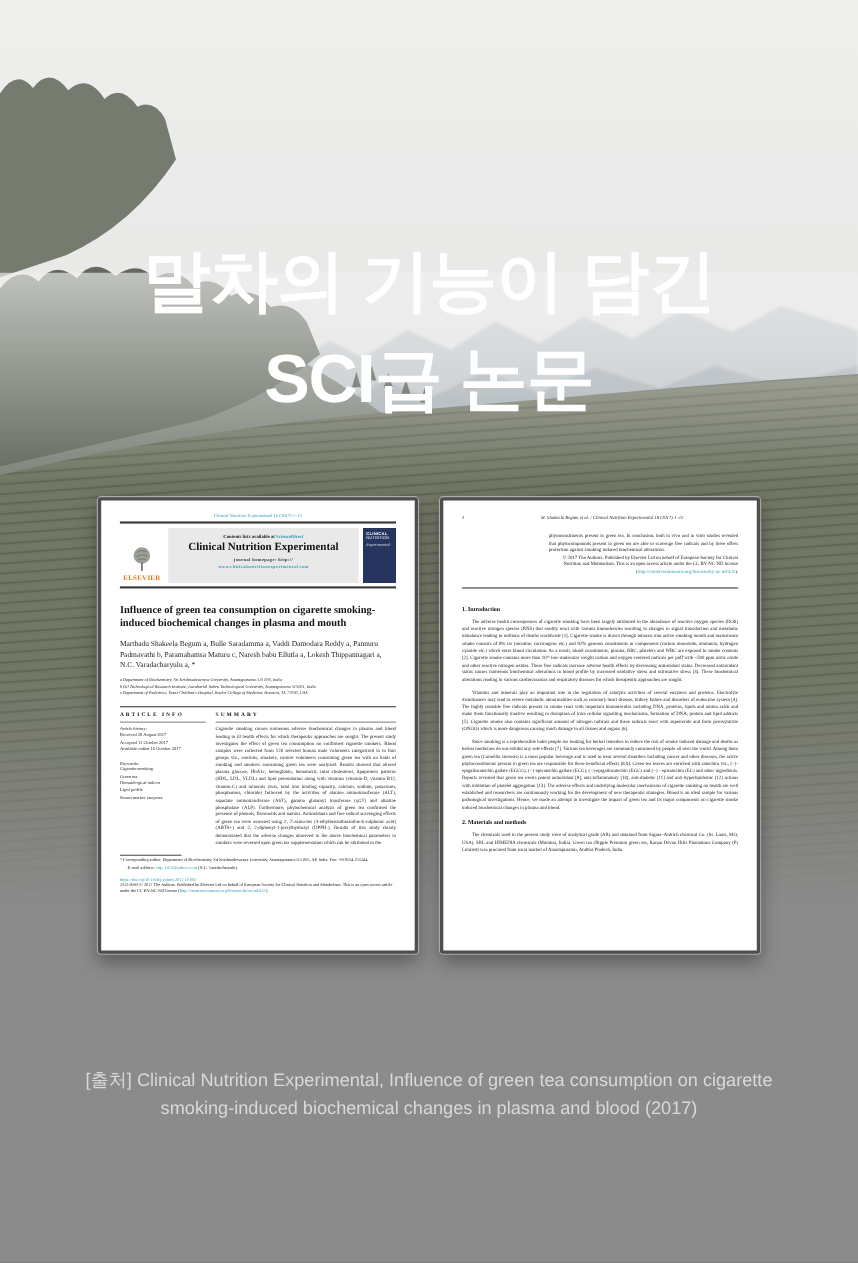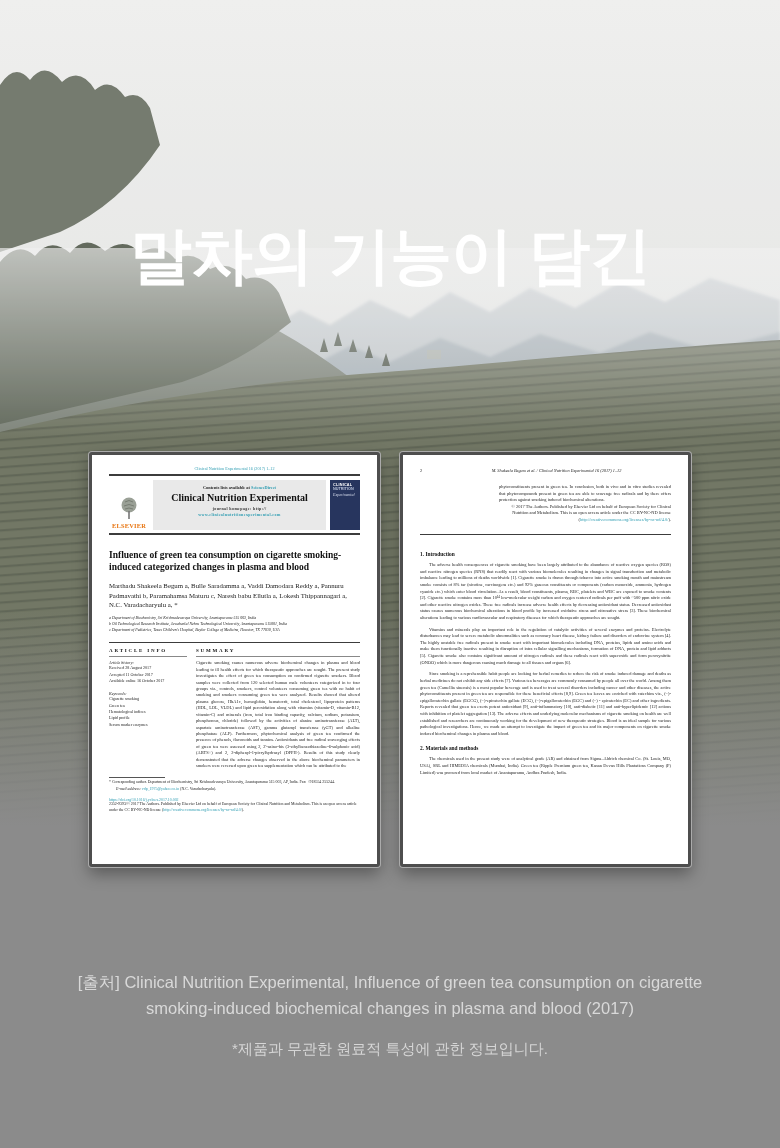--- a/index.html
+++ b/index.html
@@ -115,20 +115,21 @@
       <rect x="0" y="248" width="780" height="190" fill="url(#mist)"></rect>
 
       <rect x="0" y="0" width="780" height="880" fill="#8a8a8a" opacity="0.12"></rect>
 
       <rect x="0" y="610" width="780" height="270" fill="url(#fade)"></rect>
     </svg>
   </div>
 
   <div class="hero">
     <div>말차의 기능이 담긴</div>
+    <div>SCI급 논문</div>
   </div>
 
   <div class="papers">
 
     <div class="page">
       <div class="page-inner">
         <div class="jref">Clinical Nutrition Experimental 16 (2017) 1–12</div>
         <div class="rule-thick"></div>
 
         <div class="jheader">
@@ -157,21 +158,21 @@
 
           <div class="cover">
             <div class="cover-t1">CLINICAL</div>
             <div class="cover-t2">NUTRITION</div>
             <div class="cover-t3">Experimental</div>
           </div>
         </div>
 
         <div class="rule-thick"></div>
 
-        <div class="article-title">Influence of green tea consumption on cigarette smoking-induced categorized changes in plasma and blood</div>
+        <div class="article-title">Influence of green tea consumption on cigarette smoking-induced biochemical changes in plasma and mouth</div>
         <div class="authors">Marthadu Shakeela Begum a, Bulle Saradamma a, Vaddi Damodara Reddy a, Pannuru Padmavathi b, Paramahamsa Maturu c, Naresh babu Ellutla a, Lokesh Thippannagari a, N.C. Varadacharyulu a, *</div>
 
         <div class="affils">
           <div>a Department of Biochemistry, Sri Krishnadevaraya University, Anantapuramu 515 003, India</div>
           <div>b Oil Technological Research Institute, Jawaharlal Nehru Technological University, Anantapuramu 515001, India</div>
           <div>c Department of Pediatrics, Texas Children's Hospital, Baylor College of Medicine, Houston, TX 77030, USA</div>
         </div>
 
         <div class="info-section">
           <div class="info-col">
@@ -232,16 +233,15 @@
         <div class="para">Since smoking is a reprehensible habit people are looking for herbal remedies to reduce the risk of smoke induced damage and deaths as herbal medicines do not exhibit any side effects [7]. Various tea beverages are commonly consumed by people all over the world. Among them green tea (Camellia sinensis) is a most popular beverage and is used to treat several disorders including cancer and other diseases, the active phytoconstituents present in green tea are responsible for these beneficial effects [8,9]. Green tea leaves are enriched with catechins viz., (−)-epigallocatechin gallate (EGCG), (−)-epicatechin gallate (ECG), (−)-epigallocatechin (EGC) and (−) - epicatechin (EC) and other ingredients. Reports revealed that green tea exerts potent antioxidant [9], anti-inflammatory [10], anti-diabetic [11] and anti-hyperlipidemic [12] actions with inhibition of platelet aggregation [13]. The adverse effects and underlying molecular mechanisms of cigarette smoking on health are well established and researchers are continuously working for the development of new therapeutic strategies. Blood is an ideal sample for various pathological investigations. Hence, we made an attempt to investigate the impact of green tea and its major components on cigarette smoke induced biochemical changes in plasma and blood.</div>
 
         <div class="sec-head mt8">2. Materials and methods</div>
         <div class="para">The chemicals used in the present study were of analytical grade (AR) and obtained from Sigma–Aldrich chemical Co. (St. Louis, MO, USA), SRL and HIMEDIA chemicals (Mumbai, India). Green tea (Ripple Premium green tea, Kanan Devan Hills Plantations Company (P) Limited) was procured from local market of Anantapuramu, Andhra Pradesh, India.</div>
       </div>
     </div>
   </div>
 
   <div class="caption">
     <div class="caption-src">[출처] Clinical Nutrition Experimental, Influence of green tea consumption on cigarette smoking-induced biochemical changes in plasma and blood (2017)</div>
-    <div class="caption-note">*제품과 무관한 원료적 특성에 관한 정보입니다.</div>
   </div>
 
 </div>
 
 </body></html>

